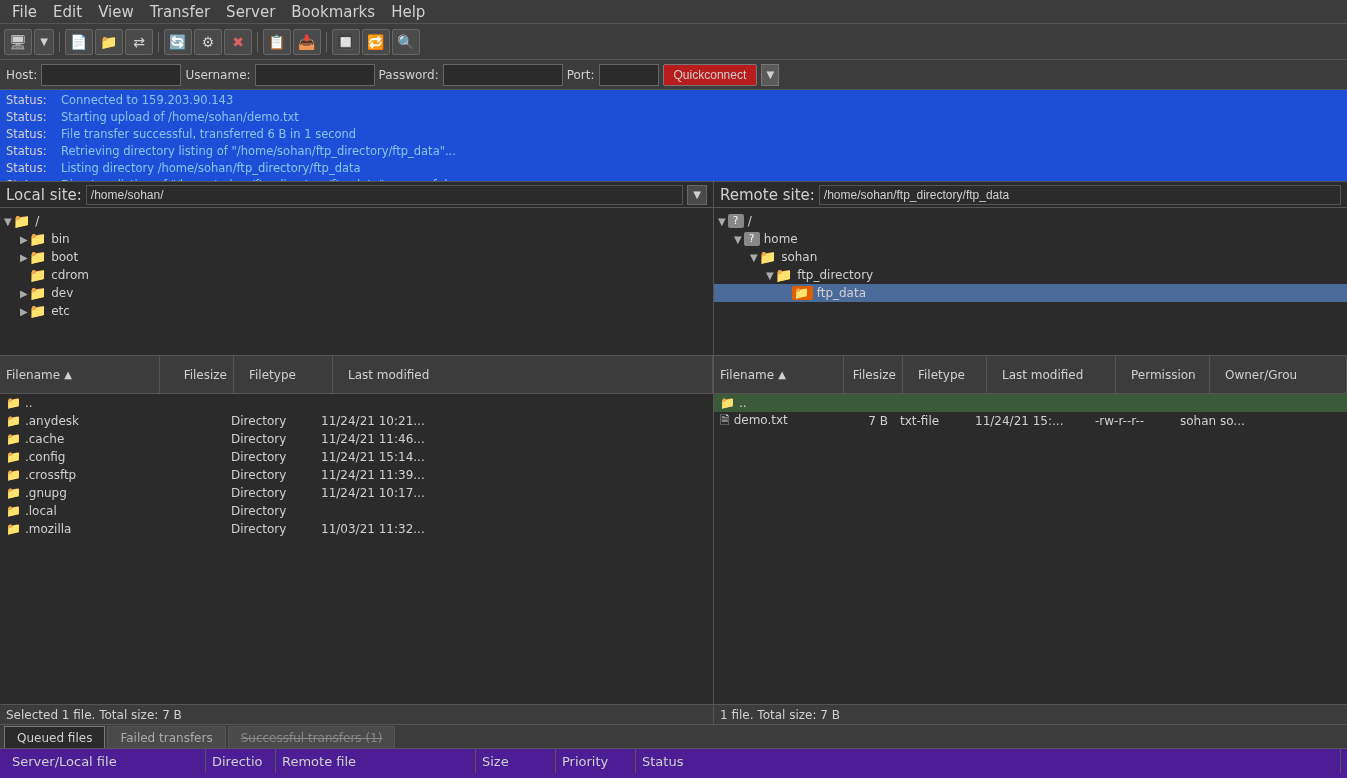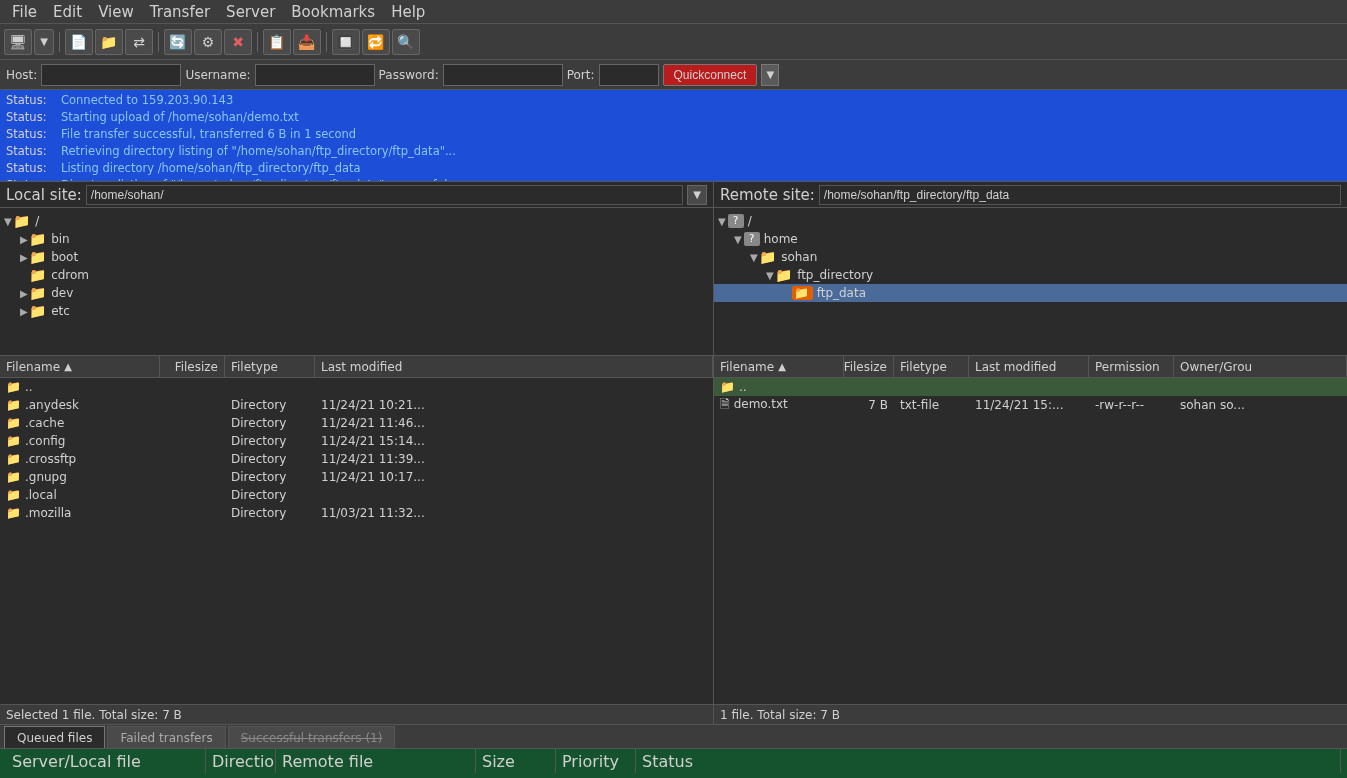--- a/index.html
+++ b/index.html
@@ -218,22 +218,23 @@
     .file-list-area {
       flex: 1;
       overflow: hidden;
       display: flex;
       flex-direction: column;
     }
     .file-list-header {
       display: flex;
       background: #3c3c3c;
       border-bottom: 1px solid #555;
-      height: 22px;
-      align-items: center;
+      height: 38px;
+      align-items: center;
+      gap: 9px;
     }
     .file-col-header {
       padding: 2px 6px;
       color: #d0d0d0;
       font-size: 12px;
       border-right: 1px solid #555;
       height: 100%;
       display: flex;
       align-items: center;
       cursor: pointer;
@@ -288,21 +289,21 @@
       height: 20px;
       display: flex;
       align-items: center;
       padding: 0 6px;
       font-size: 12px;
       color: #d0d0d0;
     }
 
     
     #transfer-queue {
-      background: #14532d;
+      background: #4c1d95;
       border-top: 1px solid #555;
       height: 54px;
       display: flex;
       flex-direction: column;
     }
     #queue-tabs {
       display: flex;
       background: #3c3c3c;
       border-bottom: 1px solid #555;
       height: 24px;
@@ -330,21 +331,21 @@
       color: #aaa;
     }
     .queue-header-row {
       display: flex;
       align-items: center;
       height: 24px;
       padding: 0 6px;
       gap: 0;
     }
     .queue-col {
-      font-size: 16px;
+      font-size: 13px;
       color: #d0d0d0;
       padding: 0 6px;
       border-right: 1px solid #555;
       height: 100%;
       display: flex;
       align-items: center;
     }
 
     
     ::-webkit-scrollbar { width: 8px; height: 8px; }

